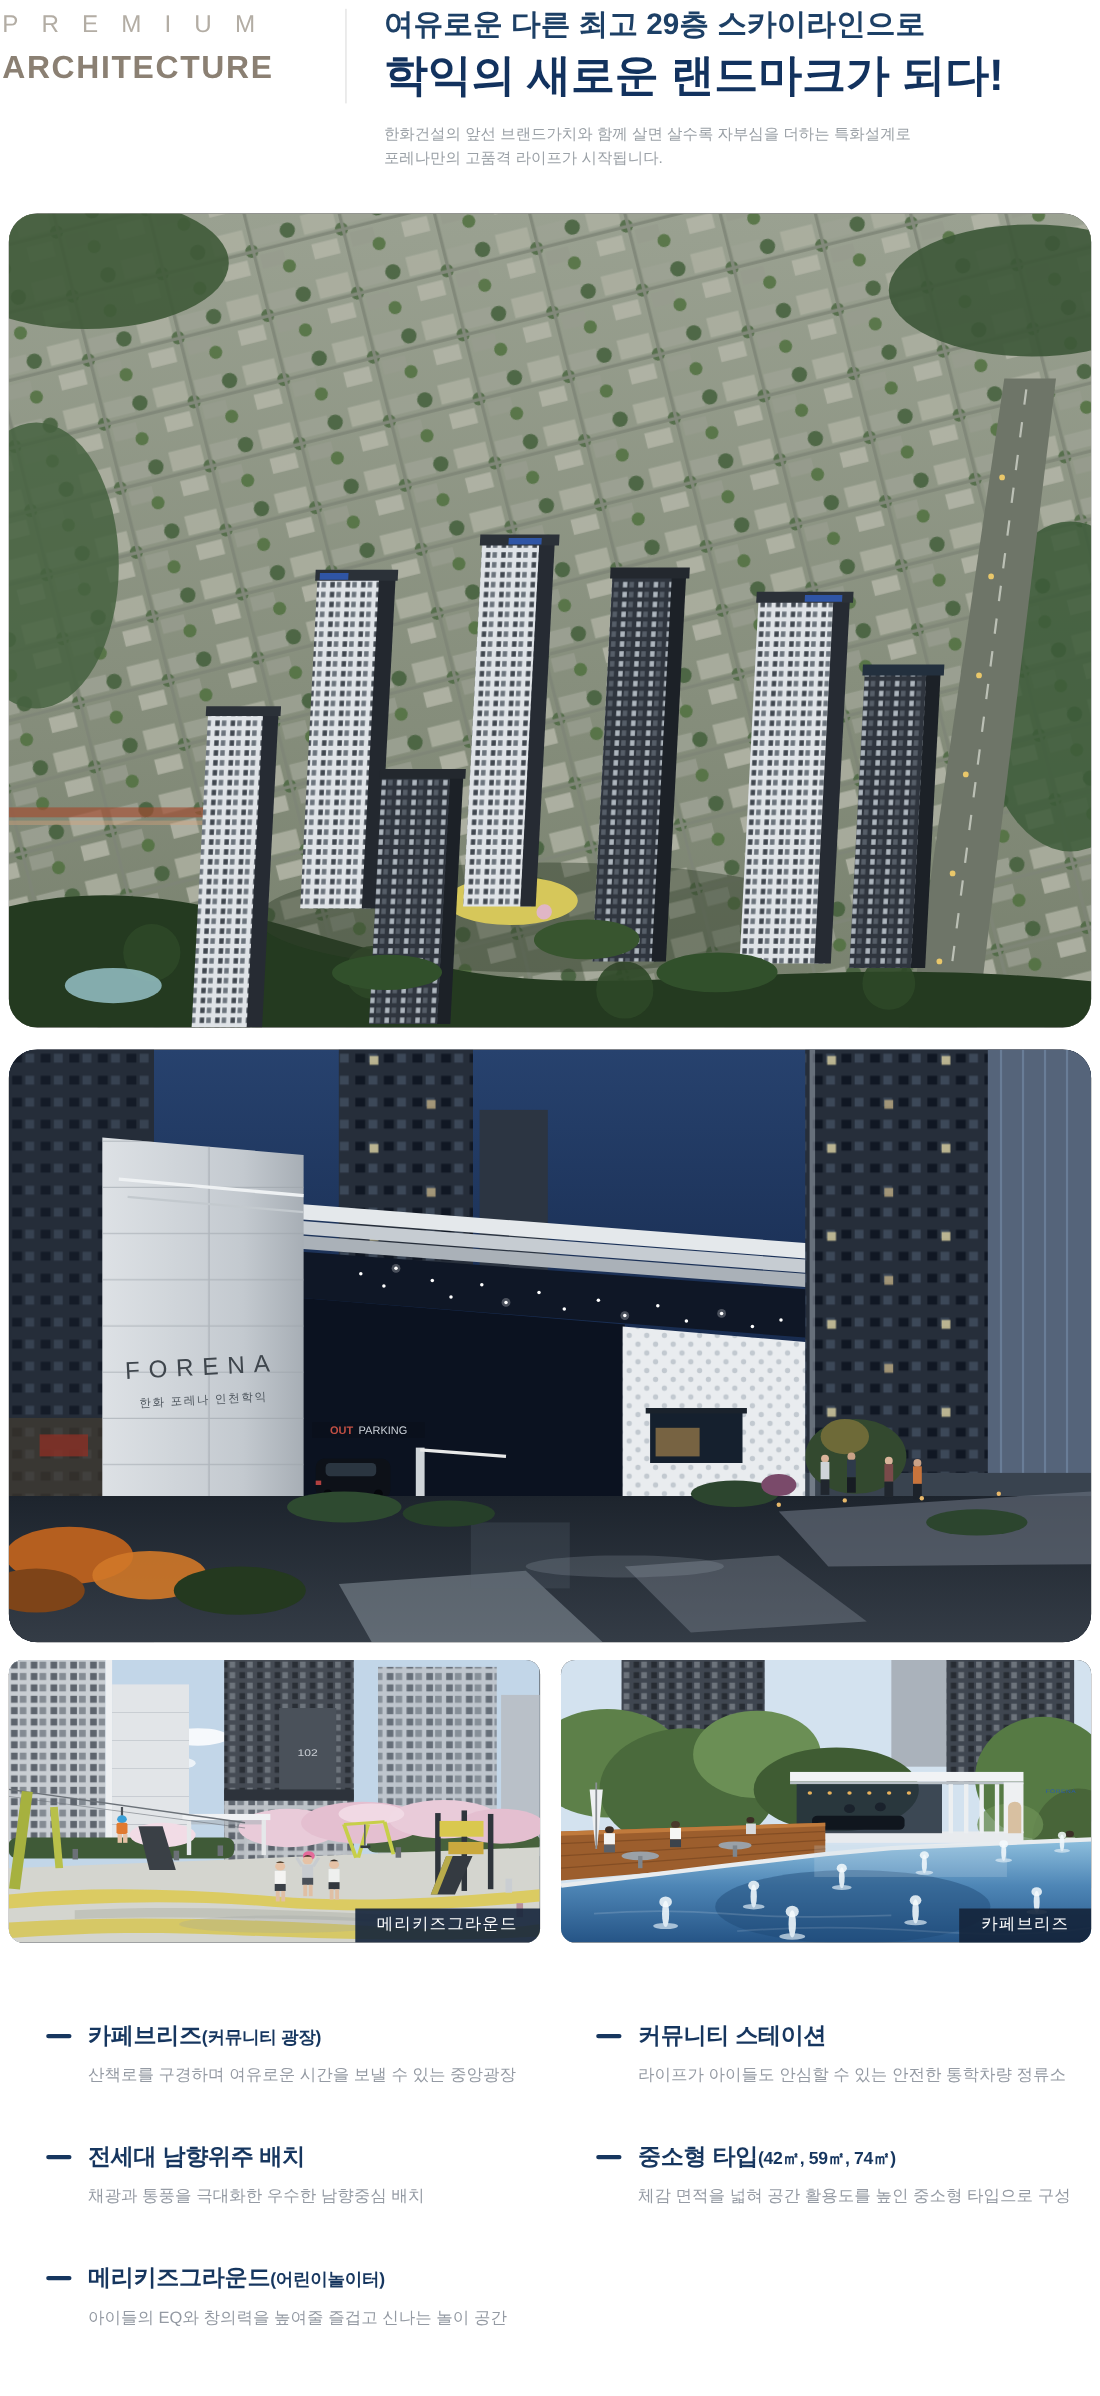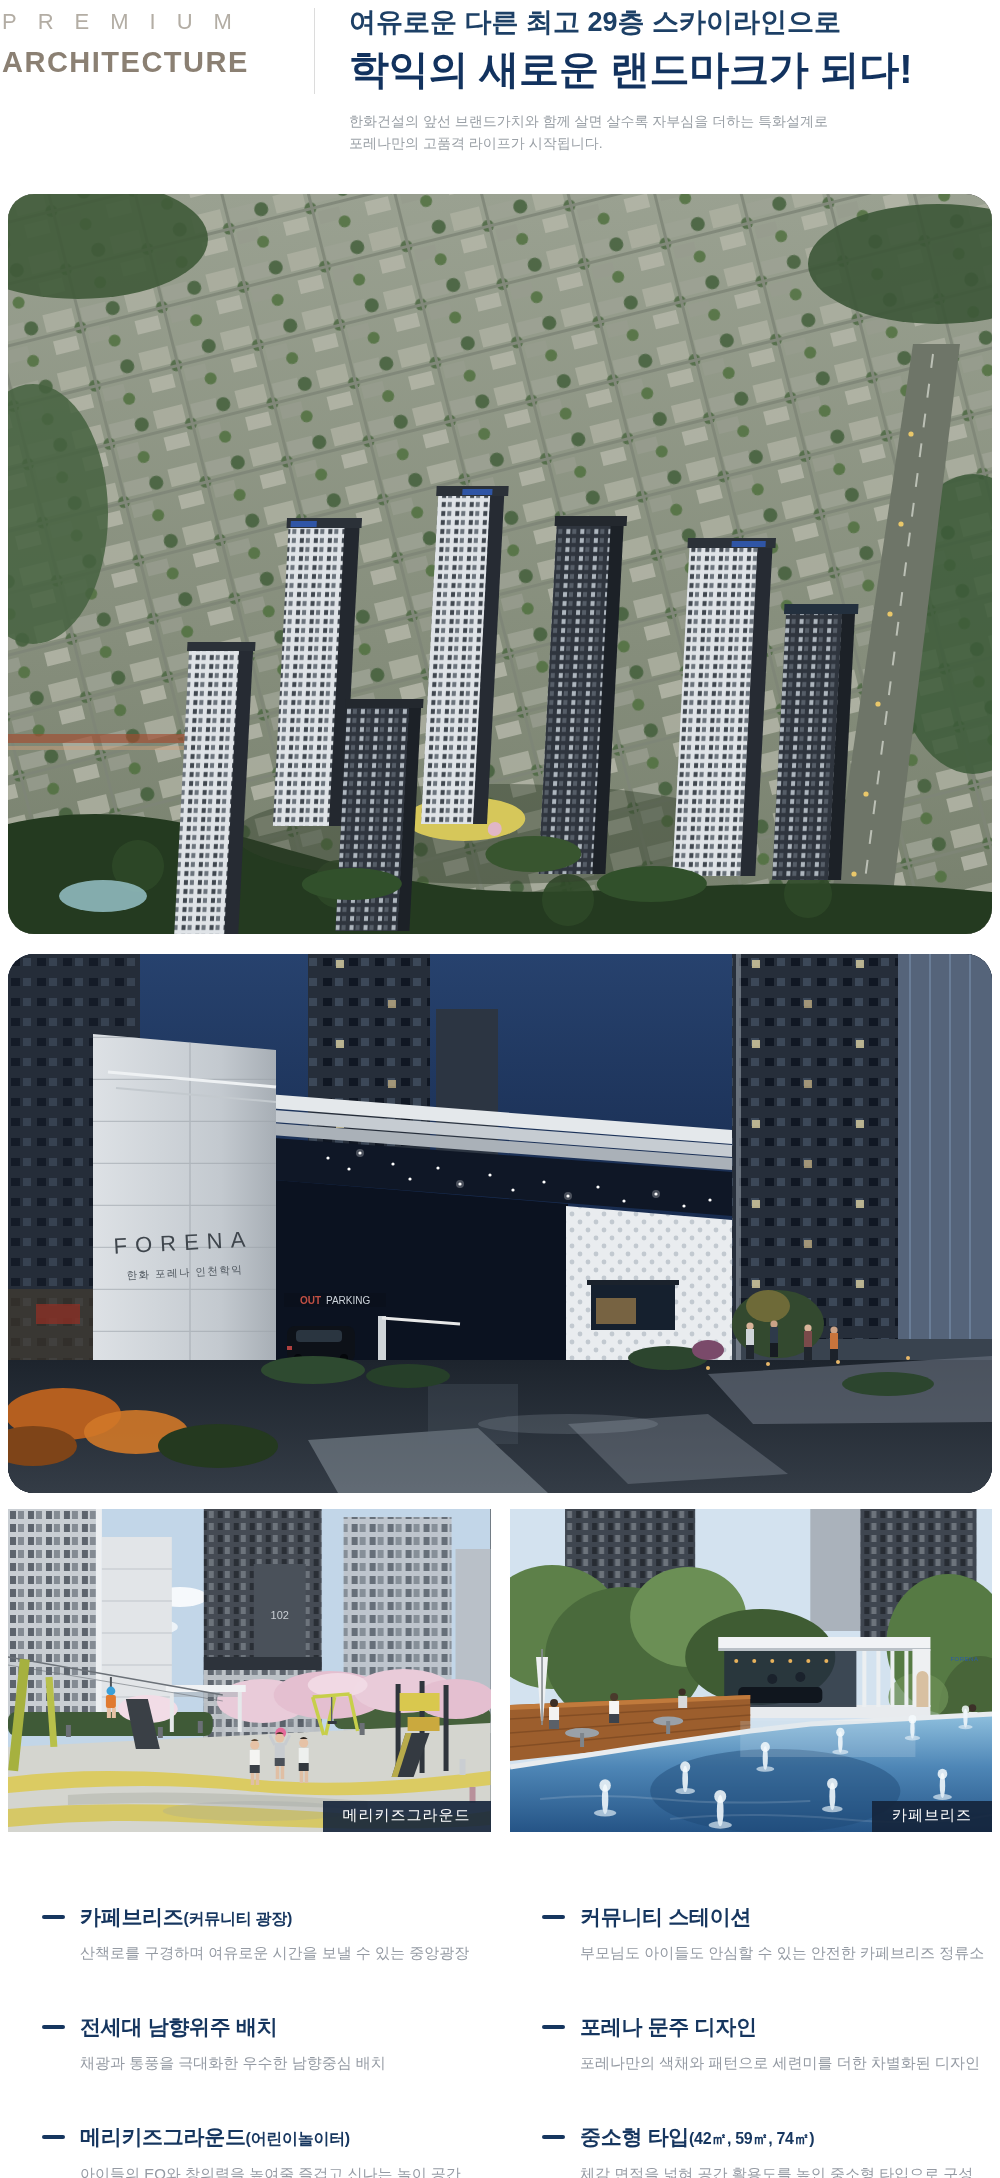--- a/index.html
+++ b/index.html
@@ -16,21 +16,21 @@
   .hero-right{padding-left:34px;}
   .h1a{font-size:27px;font-weight:600;color:#1d4066;line-height:1.25;}
   .h1b{font-size:40px;font-weight:700;color:#12325e;line-height:1.25;margin-top:4px;letter-spacing:-0.2px;}
   .hero-desc{margin-top:16px;font-size:14px;color:#9aa0a6;line-height:1.62;}
 
   .photo{position:relative;margin:0 8px;overflow:hidden;background:#222;}
   .photo.rounded{border-radius:26px;}
   #aerial{height:740px;margin-top:50px;}
   #gate{height:539px;margin-top:20px;}
   .pair{display:flex;gap:19px;margin:16px 8px 0 8px;}
-  .pair .photo{flex:1;height:323px;margin:0;}
+  .pair .photo{flex:1;height:257px;margin:0;border-radius:13px;}
   svg.scene{display:block;width:100%;height:100%;}
 
   .badge{
     position:absolute;right:0;bottom:0;z-index:3;
     background:rgba(20,36,58,0.9);color:#ffffff;
     font-size:15px;letter-spacing:1px;padding:5px 20px 7px 20px;
   }
 
   .features{display:flex;margin-top:72px;}
   .fcol{width:500px;box-sizing:border-box;padding-left:42px;flex:0 0 auto;}
@@ -601,28 +601,21 @@
         <h3 class="ftitle"><span>메리키즈그라운드</span><span class="fparen">(어린이놀이터)</span></h3>
         <p class="fdesc">아이들의 EQ와 창의력을 높여줄 즐겁고 신나는 놀이 공간</p>
       </div>
     </div>
   </div>
   <div class="fcol">
     <div class="feat">
       <span class="dash"></span>
       <div>
         <h3 class="ftitle"><span>커뮤니티 스테이션</span><span class="fparen"></span></h3>
-        <p class="fdesc">부모님도 아이들도 안심할 수 있는 안전한 카페브리즈 정류소</p>
-      </div>
-    </div>
-    <div class="feat">
-      <span class="dash"></span>
-      <div>
-        <h3 class="ftitle"><span>포레나 문주 디자인</span><span class="fparen"></span></h3>
-        <p class="fdesc">포레나만의 색채와 패턴으로 세련미를 더한 차별화된 디자인</p>
+        <p class="fdesc">라이프가 아이들도 안심할 수 있는 안전한 통학차량 정류소</p>
       </div>
     </div>
     <div class="feat">
       <span class="dash"></span>
       <div>
         <h3 class="ftitle"><span>중소형 타입</span><span class="fparen">(42㎡, 59㎡, 74㎡)</span></h3>
         <p class="fdesc">체감 면적을 넓혀 공간 활용도를 높인 중소형 타입으로 구성</p>
       </div>
     </div>
   </div>

